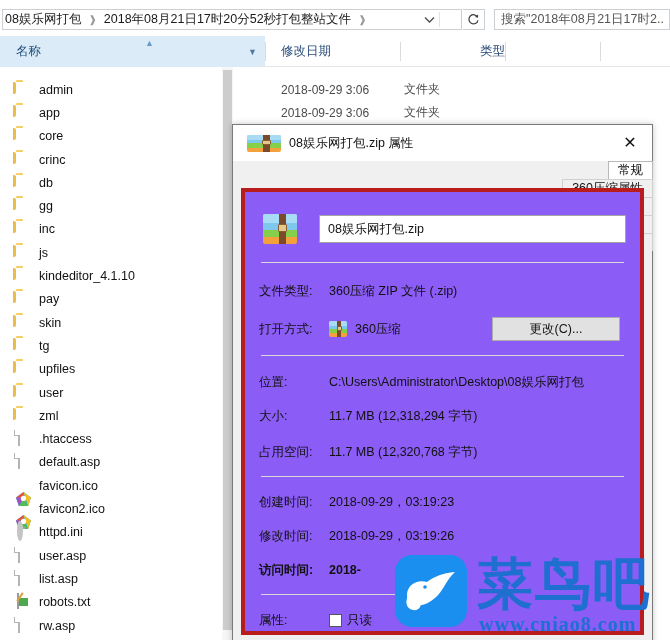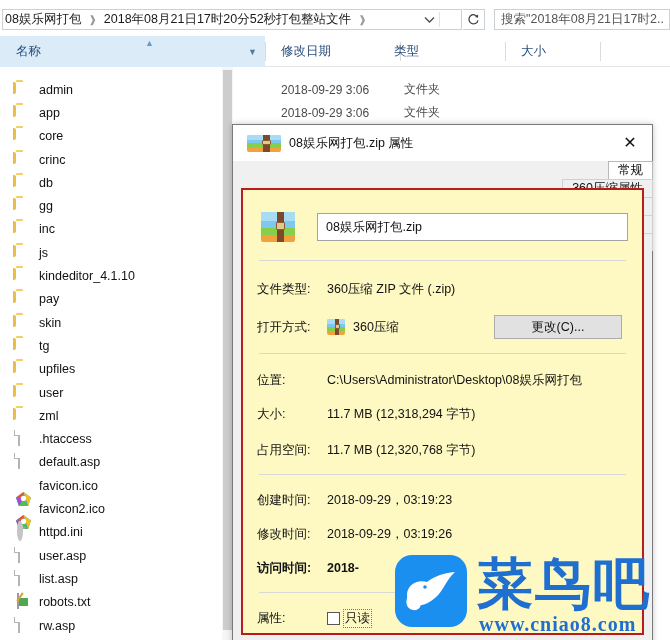--- a/index.html
+++ b/index.html
@@ -97,21 +97,21 @@
   .dlg-close { position:absolute; right:0; top:0; width:44px; height:34px;
                display:flex; align-items:center; justify-content:center;
                font-size:16px; color:#111; font-family:"DejaVu Sans", sans-serif; }
   .tabstrip { position:relative; height:27px; background:#f0f0f0; padding-left:8px;
               display:flex; align-items:flex-end;flex-direction:column; }
   .tab { height:24px; padding:0 9px; display:flex; align-items:center; font-size:12.5px;
          color:#111; border:1px solid #d0d0d0; border-bottom:none; background:#f0f0f0;
          margin-right:-1px; }
   .tab.active { background:#fff; height:27px; border-color:#b8b8b8; position:relative; z-index:3; }
   .tabpane { position:absolute; left:8px; right:8px; top:63px; bottom:8px;
-             background:#fef9c3; border:2px solid #b91c1c; }
+             background:#8b5cf6; border:4px solid #b91c1c; }
 
   .pane-inner { position:relative; padding:16px 14px 0 14px; height:100%; }
   .namerow { display:flex; align-items:center; height:42px; }
   .zipicon { width:34px; height:30px; position:relative; flex:0 0 34px; margin-left:4px; }
   .nameinput { margin-left:22px; flex:1; height:28px; border:1px solid #a3a3a3; background:#fff;
                display:flex; align-items:center; padding-left:8px; font-size:12.5px; color:#111; }
   .hr { height:1px; background:#d8d8d8; margin:12px 2px 0 2px; }
   .prow { display:flex; align-items:center; min-height:28px; margin-top:8px; }
   .plabel { width:70px; flex:0 0 70px; font-size:12.5px; color:#111; }
   .pval { font-size:12.5px; color:#111; white-space:nowrap; }
@@ -183,27 +183,24 @@
     <div class="col sorted" style="left:0; width:265px;">
       <span class="sort-caret" style="left:145px;">▲</span>
       <span>名称</span>
       <span class="hdr-chev" style="right:8px;">▼</span>
     </div>
     <div class="col-sep" style="left:265px;"></div>
     <div class="col" style="left:265px; width:135px;">
       <span>修改日期</span>
     </div>
     <div class="col-sep" style="left:400px;"></div>
-    <div class="col" style="left:378px; width:105px;">
+    <div class="col" style="left:400px; width:105px;justify-content:flex-end;">
       <span>类型</span>
     </div>
     <div class="col-sep" style="left:505px;"></div>
-    <div class="col" style="left:505px; width:95px;">
-      <span>大小</span>
-    </div>
     <div class="col-sep" style="left:600px;"></div>
   </div>
 
   <div class="filelist" id="filelist">
       <div class="frow" style="top: 11px; width: 670px;">
         <div class="fname">
           <span class="ficon"><span class="ic-folder"></span></span>
           <span class="lbl">admin</span>
         </div>
         <span class="fmeta" style="left: 281px;">2018-09-29 3:06</span>

